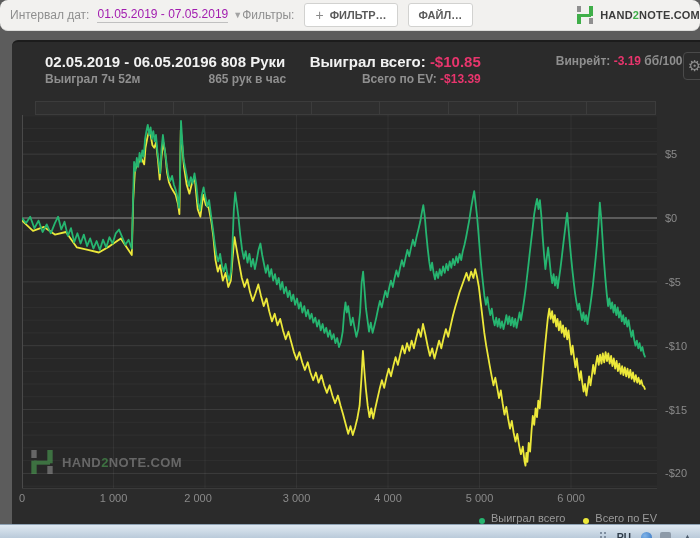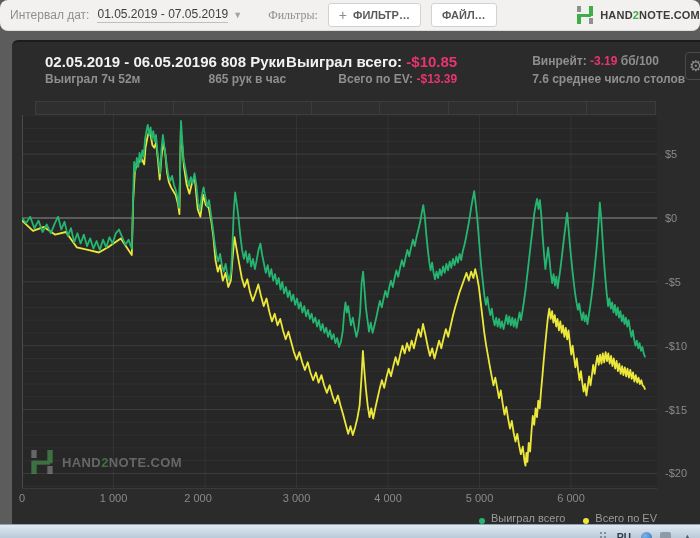--- a/index.html
+++ b/index.html
@@ -2,23 +2,23 @@
 <html><head>
 <meta charset="utf-8">
 <style>
   html,body{margin:0;padding:0;}
   body{width:700px;height:538px;overflow:hidden;position:relative;background:#5c5c5c;
        font-family:"Liberation Sans","DejaVu Sans",sans-serif;-webkit-font-smoothing:antialiased;}
   
   .topbar{position:absolute;left:0;top:0;width:700px;height:31px;background:#f2f1ef;
           border-bottom:1px solid #dcdcda;display:flex;align-items:center;padding:0 0 0 10px;box-sizing:border-box;border-radius:8px;}
   .tb-label{font-size:12px;color:#8f8f8f;}
-  .tb-date{font-size:12px;color:#404040;margin-left:8px;border-bottom:1px solid #c0c0c0;padding-bottom:1px;cursor:pointer;}
+  .tb-date{font-size:12px;color:#a21caf;margin-left:8px;border-bottom:1px solid #c0c0c0;padding-bottom:1px;cursor:pointer;}
   .tb-caret{font-size:9px;color:#a3a3a3;margin-left:5px;}
-  .tb-filters{margin-left:26px;font-family:Liberation Serif, serif;}
+  .tb-filters{}
   .tb-btn{display:inline-flex;align-items:center;margin-left:10px;background:#ffffff;border:1px solid #d2d2d0;
           border-radius:3px;height:22px;padding:0 10px;font-size:11px;font-weight:bold;color:#5a5a5a;cursor:pointer;}
   .tb-btn .plus{color:#8b8b8b;font-weight:normal;font-size:14px;margin-right:6px;line-height:1;}
   .brand{margin-left:auto;display:flex;align-items:center;margin-right:0px;}
   .brand-text{font-size:11px;font-weight:bold;color:#3b3b3b;letter-spacing:.2px;margin-left:6px;white-space:nowrap;}
   .brand-text .g2{color:#3fae49;}
   
   .panel{position:absolute;left:12px;top:40px;width:688px;height:484px;background:#2b2b2b;
          border-radius:6px 0 0 0;border-top:2px solid #1c1c1c;box-sizing:border-box;}
   .stats{position:absolute;left:17px;top:10px;width:100%;height:46px;display:flex;align-items:flex-start;
@@ -115,21 +115,20 @@
         <span>Всего по EV:</span>
         <span class="pink">-$13.39</span>
       </div>
     </div>
     <div class="col-win">
       <div class="stat-sub" style="line-height:19px;">
         <span>Винрейт:</span>
         <span class="pink">-3.19</span>
         <span>бб/100</span>
       </div>
-      <div class="stat-sub">7.6 среднее число столов</div>
     </div>
     <div class="gear-btn">
       <span>⚙</span>
     </div>
   </div>
 
   <div class="cellsrow">
     <div class="cell"></div>
       <div class="cell"></div>
     <div class="cell"></div>

